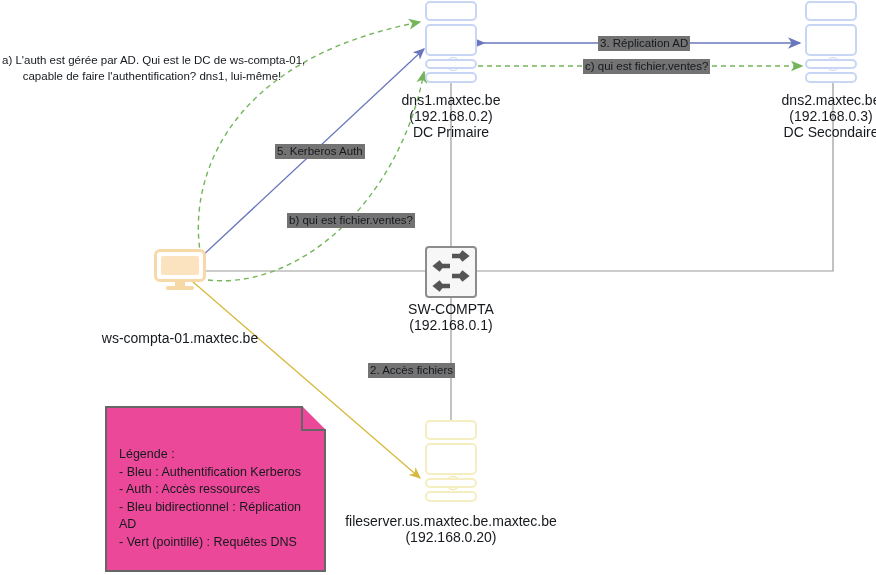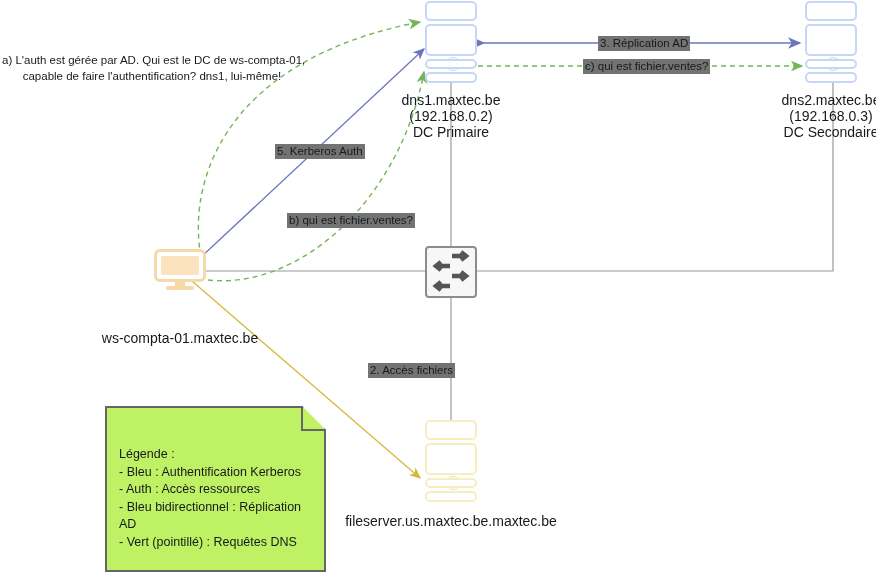--- a/index.html
+++ b/index.html
@@ -148,21 +148,21 @@
     top: 37px;
     width: 28px;
     height: 4px;
     background: #f7d9a8;
     border-radius: 2px;
   }
   
   .legend {
     position: absolute;
     box-sizing: border-box;
-    background: #bef264;
+    background: #ec4899;
     border: 2px solid #666666;
     font-size: 12.5px;
     line-height: 17.5px;
     color: #16191d;
   }
   .legend .fold-tri {
     position: absolute;
     right: -2px;
     top: -2px;
     width: 0;
@@ -262,33 +262,38 @@
   <div class="node" style="left:425px; top:246px;">
     <div class="switch">
       <svg width="48" height="48" viewBox="0 0 48 48">
         <path d="M25,8 L38,8 M34,4 L39,8 L34,12" stroke="#555555" stroke-width="4.5" fill="none"></path>
         <path d="M23,18 L10,18 M14,14 L9,18 L14,22" stroke="#555555" stroke-width="4.5" fill="none"></path>
         <path d="M25,28 L38,28 M34,24 L39,28 L34,32" stroke="#555555" stroke-width="4.5" fill="none"></path>
         <path d="M23,38 L10,38 M14,34 L9,38 L14,42" stroke="#555555" stroke-width="4.5" fill="none"></path>
       </svg>
     </div>
   </div>
+  <div class="node-label" style="left:371px; top:301px; width:160px;">
+    <div>SW-COMPTA</div>
+    <div>(192.168.0.1)</div>
+  </div>
 
   <div class="node" style="left:425px; top:420px;">
     <div class="server yellow">
       <div class="bar b1"></div>
       <div class="bar b2">
         <div class="pwr"></div>
       </div>
       <div class="bar b3"></div>
       <div class="bar b4"></div>
     </div>
   </div>
   <div class="node-label" style="left:336px; top:513px; width:230px;">
     <div>fileserver.us.maxtec.be.maxtec.be</div>
+    <div>(192.168.0.20)</div>
   </div>
 
   <div class="edge-label" style="left:275px; top:144px;">5. Kerberos Auth</div>
 
   <div class="edge-label" style="left:368px; top:363px;">2. Accès fichiers</div>
 
   <div class="edge-label" style="left:598px; top:36px;">3. Réplication AD</div>
 
   <div class="edge-label" style="left:287px; top:213px;">b) qui est fichier.ventes?</div>
 

